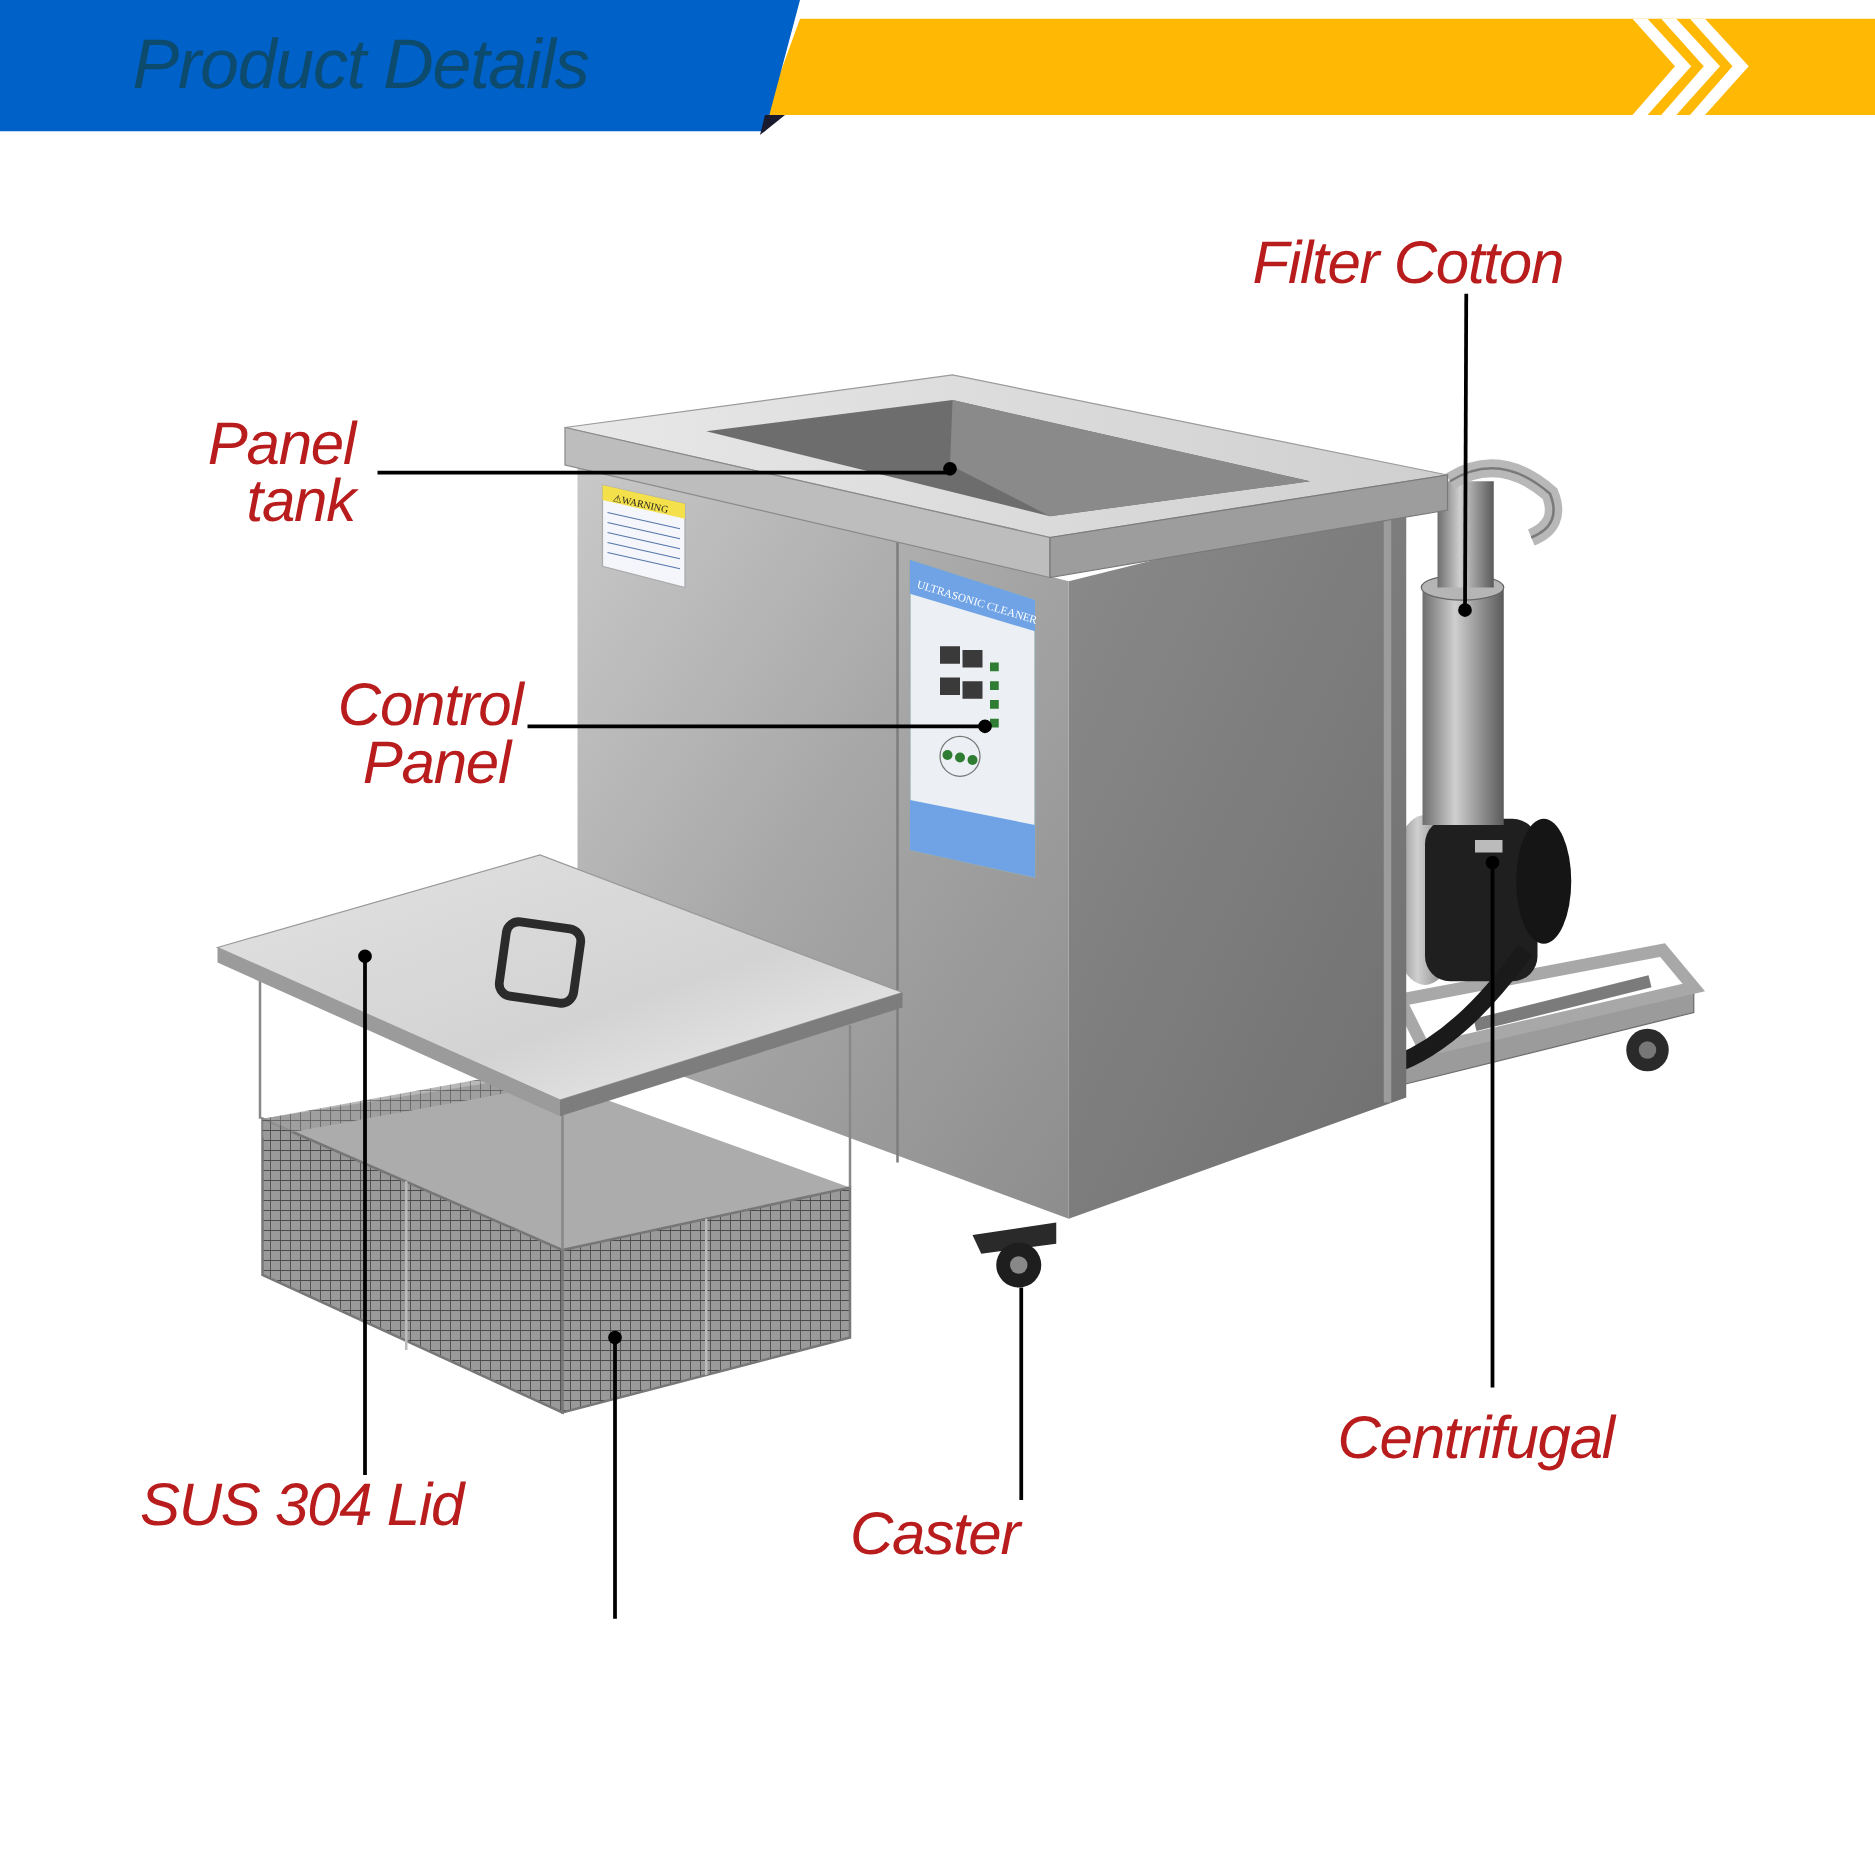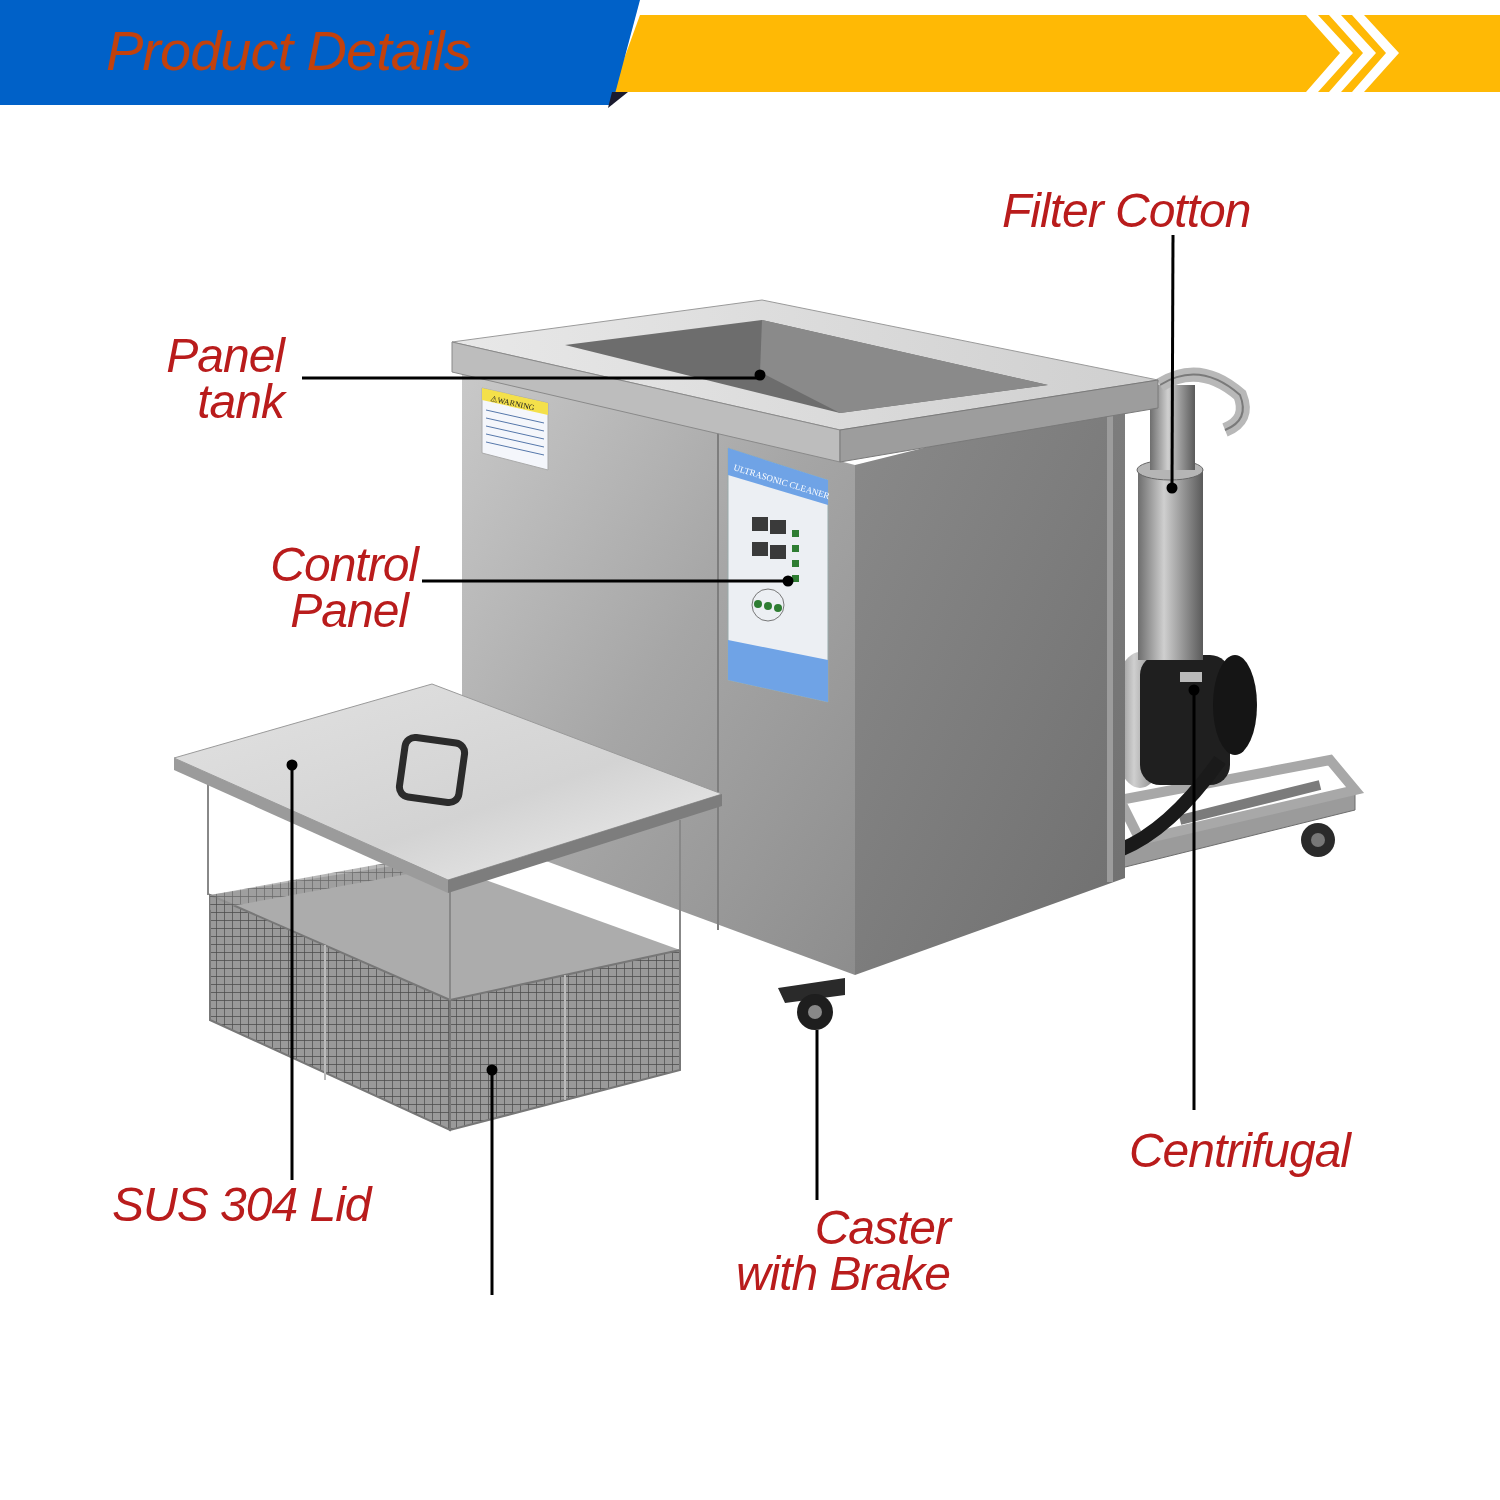--- a/index.html
+++ b/index.html
@@ -1,29 +1,29 @@
 <!DOCTYPE html>
 <html><head>
 <meta charset="utf-8">
 <style>
   html, body { margin: 0; padding: 0; background: #ffffff; }
   body { width: 1500px; height: 1500px; position: relative; overflow: hidden;
          font-family: "Liberation Sans", sans-serif; }
   .header { position: absolute; left: 0; top: 0; width: 1500px; height: 120px; }
   .header svg { position: absolute; left: 0; top: 0; }
-  .header-title { position: absolute; left: 106px; top: 18px; color: #c2410c;
+  .header-title { position: absolute; left: 106px; top: 18px; color: #0c4a6e;
                   font-size: 56px; font-style: italic; letter-spacing: -1px;
                   font-family: "Liberation Sans", sans-serif; }
   .stage { position: absolute; left: 0; top: 0; width: 1500px; height: 1500px; }
   .label { position: absolute; font-style: italic; color: #b91c1c;
            font-size: 48px; line-height: 46px; letter-spacing: -1px;
            font-family: "Liberation Sans", sans-serif; white-space: nowrap; }
   .label .ln { display: block; }
   .right { text-align: right; }
-  .center { text-align: right; }
+  .center { text-align: left; }
 </style>
 </head>
 <body>
 
 <div class="header">
   <svg width="1500" height="120">
     <polygon points="640,15 1500,15 1500,92 612,92" fill="#ffb905"></polygon>
     <polygon points="0,0 640,0 612,105 0,105" fill="#0061c8"></polygon>
     <polygon points="612,92 628,92 608,108" fill="#1a1a2e"></polygon>
     <g fill="#ffffff">
@@ -190,17 +190,16 @@
 <div class="label" style="left:1002px; top:188px;">
   <span class="ln">Filter Cotton</span>
 </div>
 <div class="label" style="left:112px; top:1182px;">
   <span class="ln">SUS 304 Lid</span>
 </div>
 <div class="label center" style="left:370px; top:1295px; width:240px;">
 </div>
 <div class="label center" style="left:680px; top:1205px; width:270px;">
   <span class="ln">Caster</span>
-  <span class="ln">with Brake</span>
 </div>
 <div class="label center" style="left:1070px; top:1128px; width:280px;">
   <span class="ln">Centrifugal</span>
 </div>
 
 </body></html>

